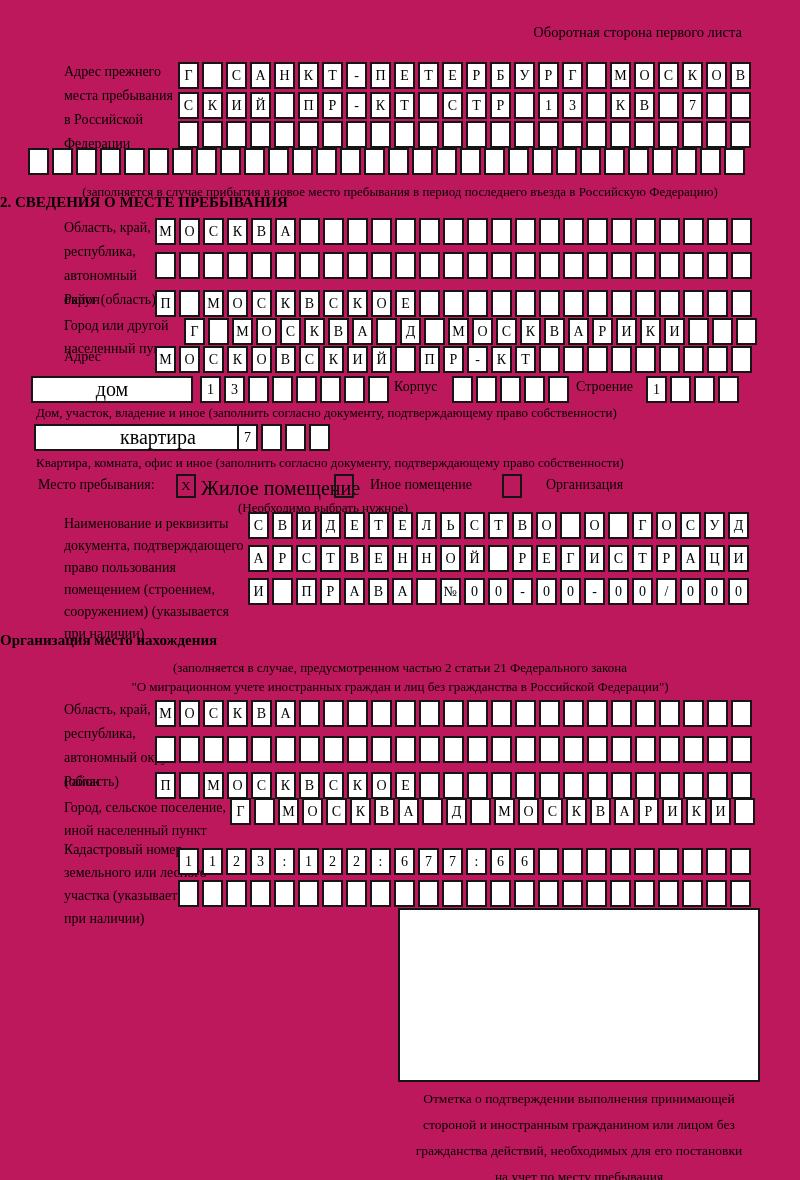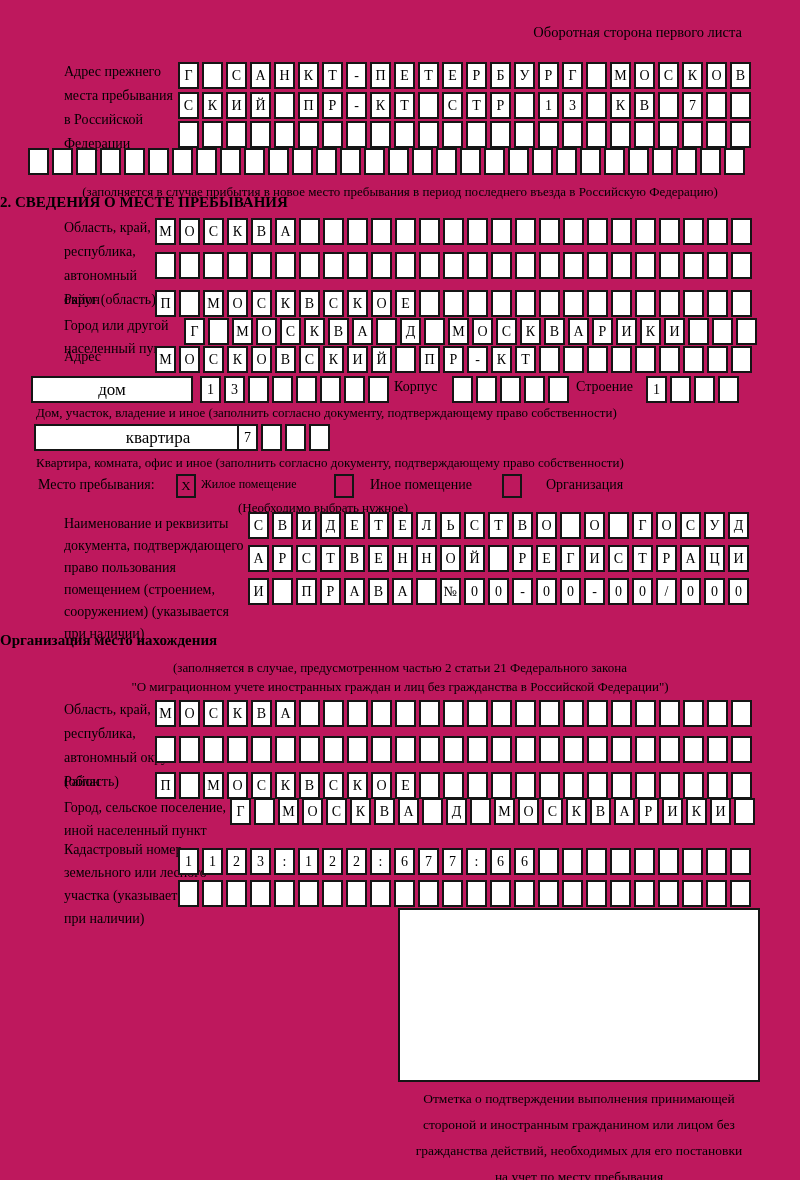--- a/index.html
+++ b/index.html
@@ -7,21 +7,21 @@
         font-family:"Liberation Serif","DejaVu Serif",serif;color:#000;overflow:hidden;}
   .abs{position:absolute;}
   .lbl{font-size:14px;line-height:24px;}
   .lbl div{white-space:nowrap;}
   .small{font-size:13px;}
   .cellrow{position:absolute;display:flex;gap:3px;}
   .cell{flex:0 0 auto;width:17px;height:23px;border:2px solid #151515;background:#fff;
         display:flex;align-items:center;justify-content:center;
         font-size:14px;font-weight:400;}
   .labelbox{position:absolute;border:2px solid #151515;background:#fff;
-        display:flex;align-items:center;justify-content:center;font-size:17px;height:23px;}
+        display:flex;align-items:center;justify-content:center;font-size:20px;height:23px;}
   .checkbox{display:inline-flex;width:16px;height:20px;border:2px solid #151515;
         align-items:center;justify-content:center;font-size:13px;vertical-align:middle;}
   .title{position:absolute;width:100%;text-align:left;font-weight:bold;font-size:15px;}
   .centernote{position:absolute;width:100%;text-align:center;font-size:13px;}
   .caption{position:absolute;text-align:center;font-size:13.5px;line-height:26px;}
   .stampbox{position:absolute;border:2px solid #151515;background:#fff;}
 </style>
 </head>
 <body>
 
@@ -331,21 +331,21 @@
   <div class="cellrow" style="left:237px;top:424px;">
       <span class="cell">7</span>
       <span class="cell"></span>
       <span class="cell"></span>
       <span class="cell"></span>
     </div>
   <div class="abs small" style="left:36px;top:455px;">Квартира, комната, офис и иное (заполнить согласно документу, подтверждающему право собственности)</div>
 
   <div class="abs" style="left:38px;top:477px;font-size:14px;">Место пребывания:</div>
   <span class="checkbox abs" style="left:176px;top:474px;">X</span>
-  <div class="abs" style="left:201px;top:477px;font-size:12px;">Жилое помещение</div>
+  <div class="abs" style="left:201px;top:477px;font-size:20px;">Жилое помещение</div>
   <span class="checkbox abs" style="left:334px;top:474px;"></span>
   <div class="abs" style="left:370px;top:477px;font-size:14px;">Иное помещение</div>
   <span class="checkbox abs" style="left:502px;top:474px;"></span>
   <div class="abs" style="left:546px;top:477px;font-size:14px;">Организация</div>
   <div class="abs small" style="left:238px;top:500px;">(Необходимо выбрать нужное)</div>
 
   <div class="abs lbl" style="left:64px;top:513px;line-height:22px;">
       <div>Наименование и реквизиты</div>
       <div>документа, подтверждающего</div>
       <div>право пользования</div>

